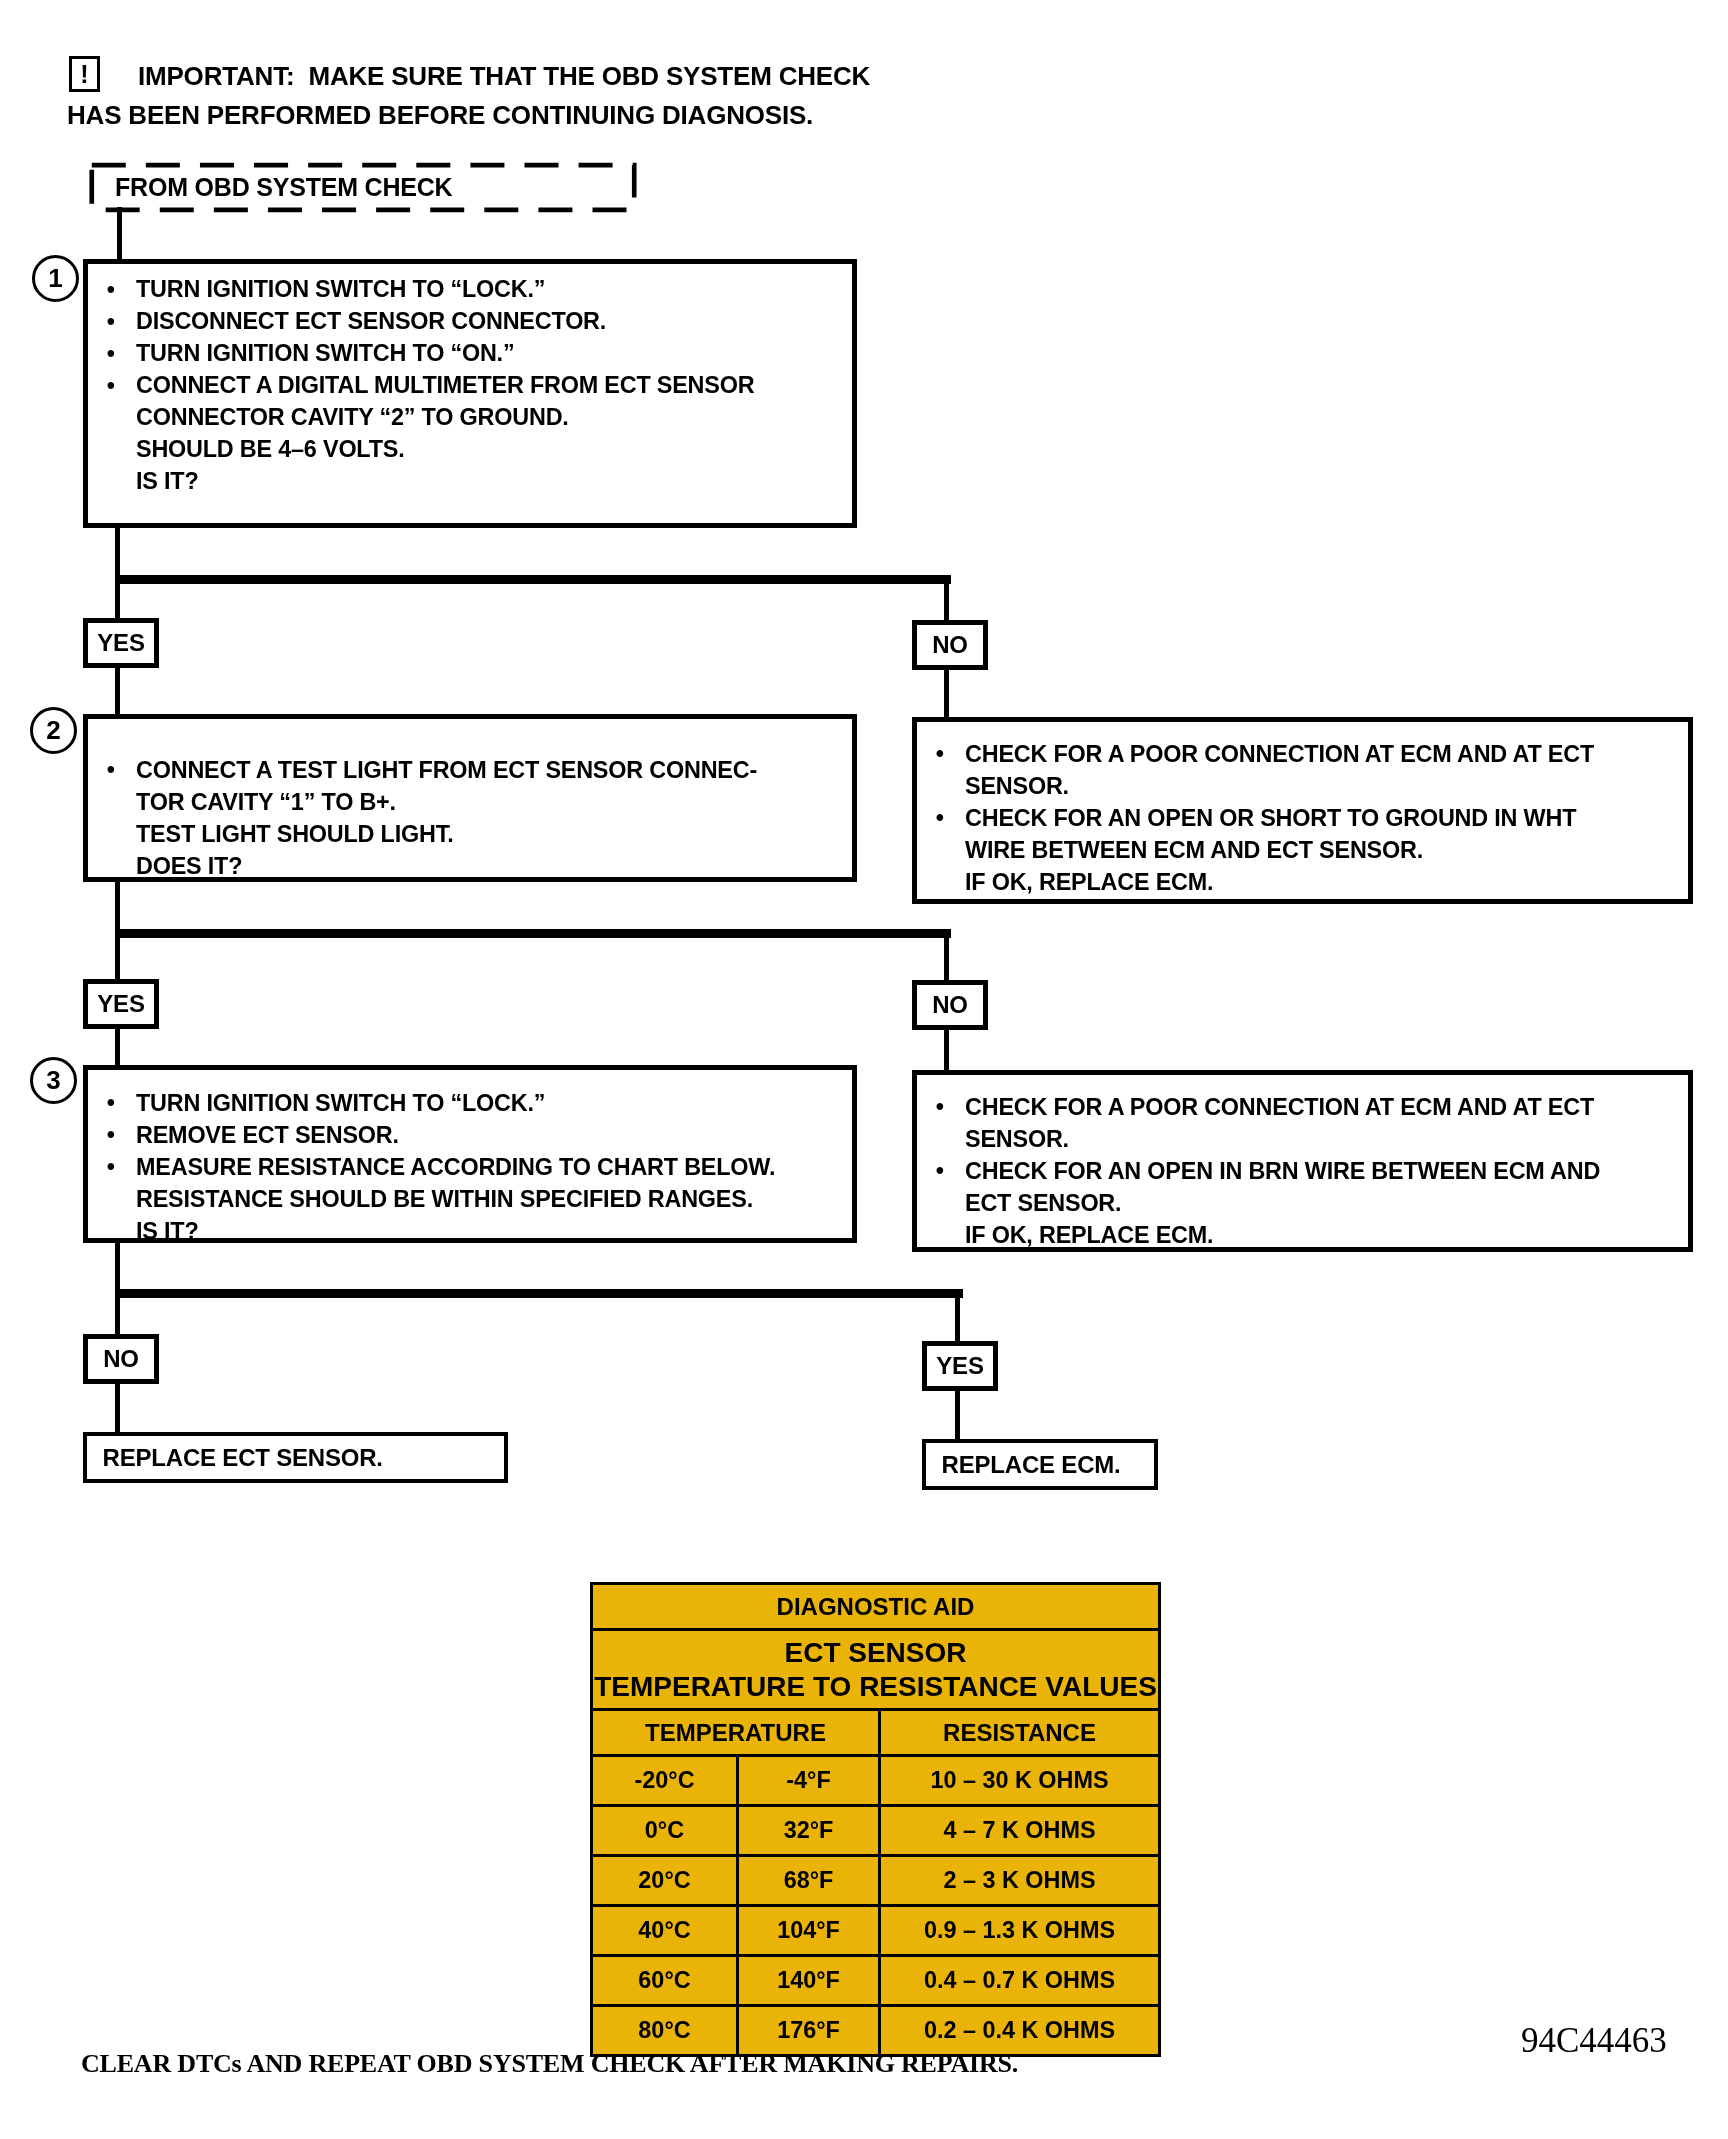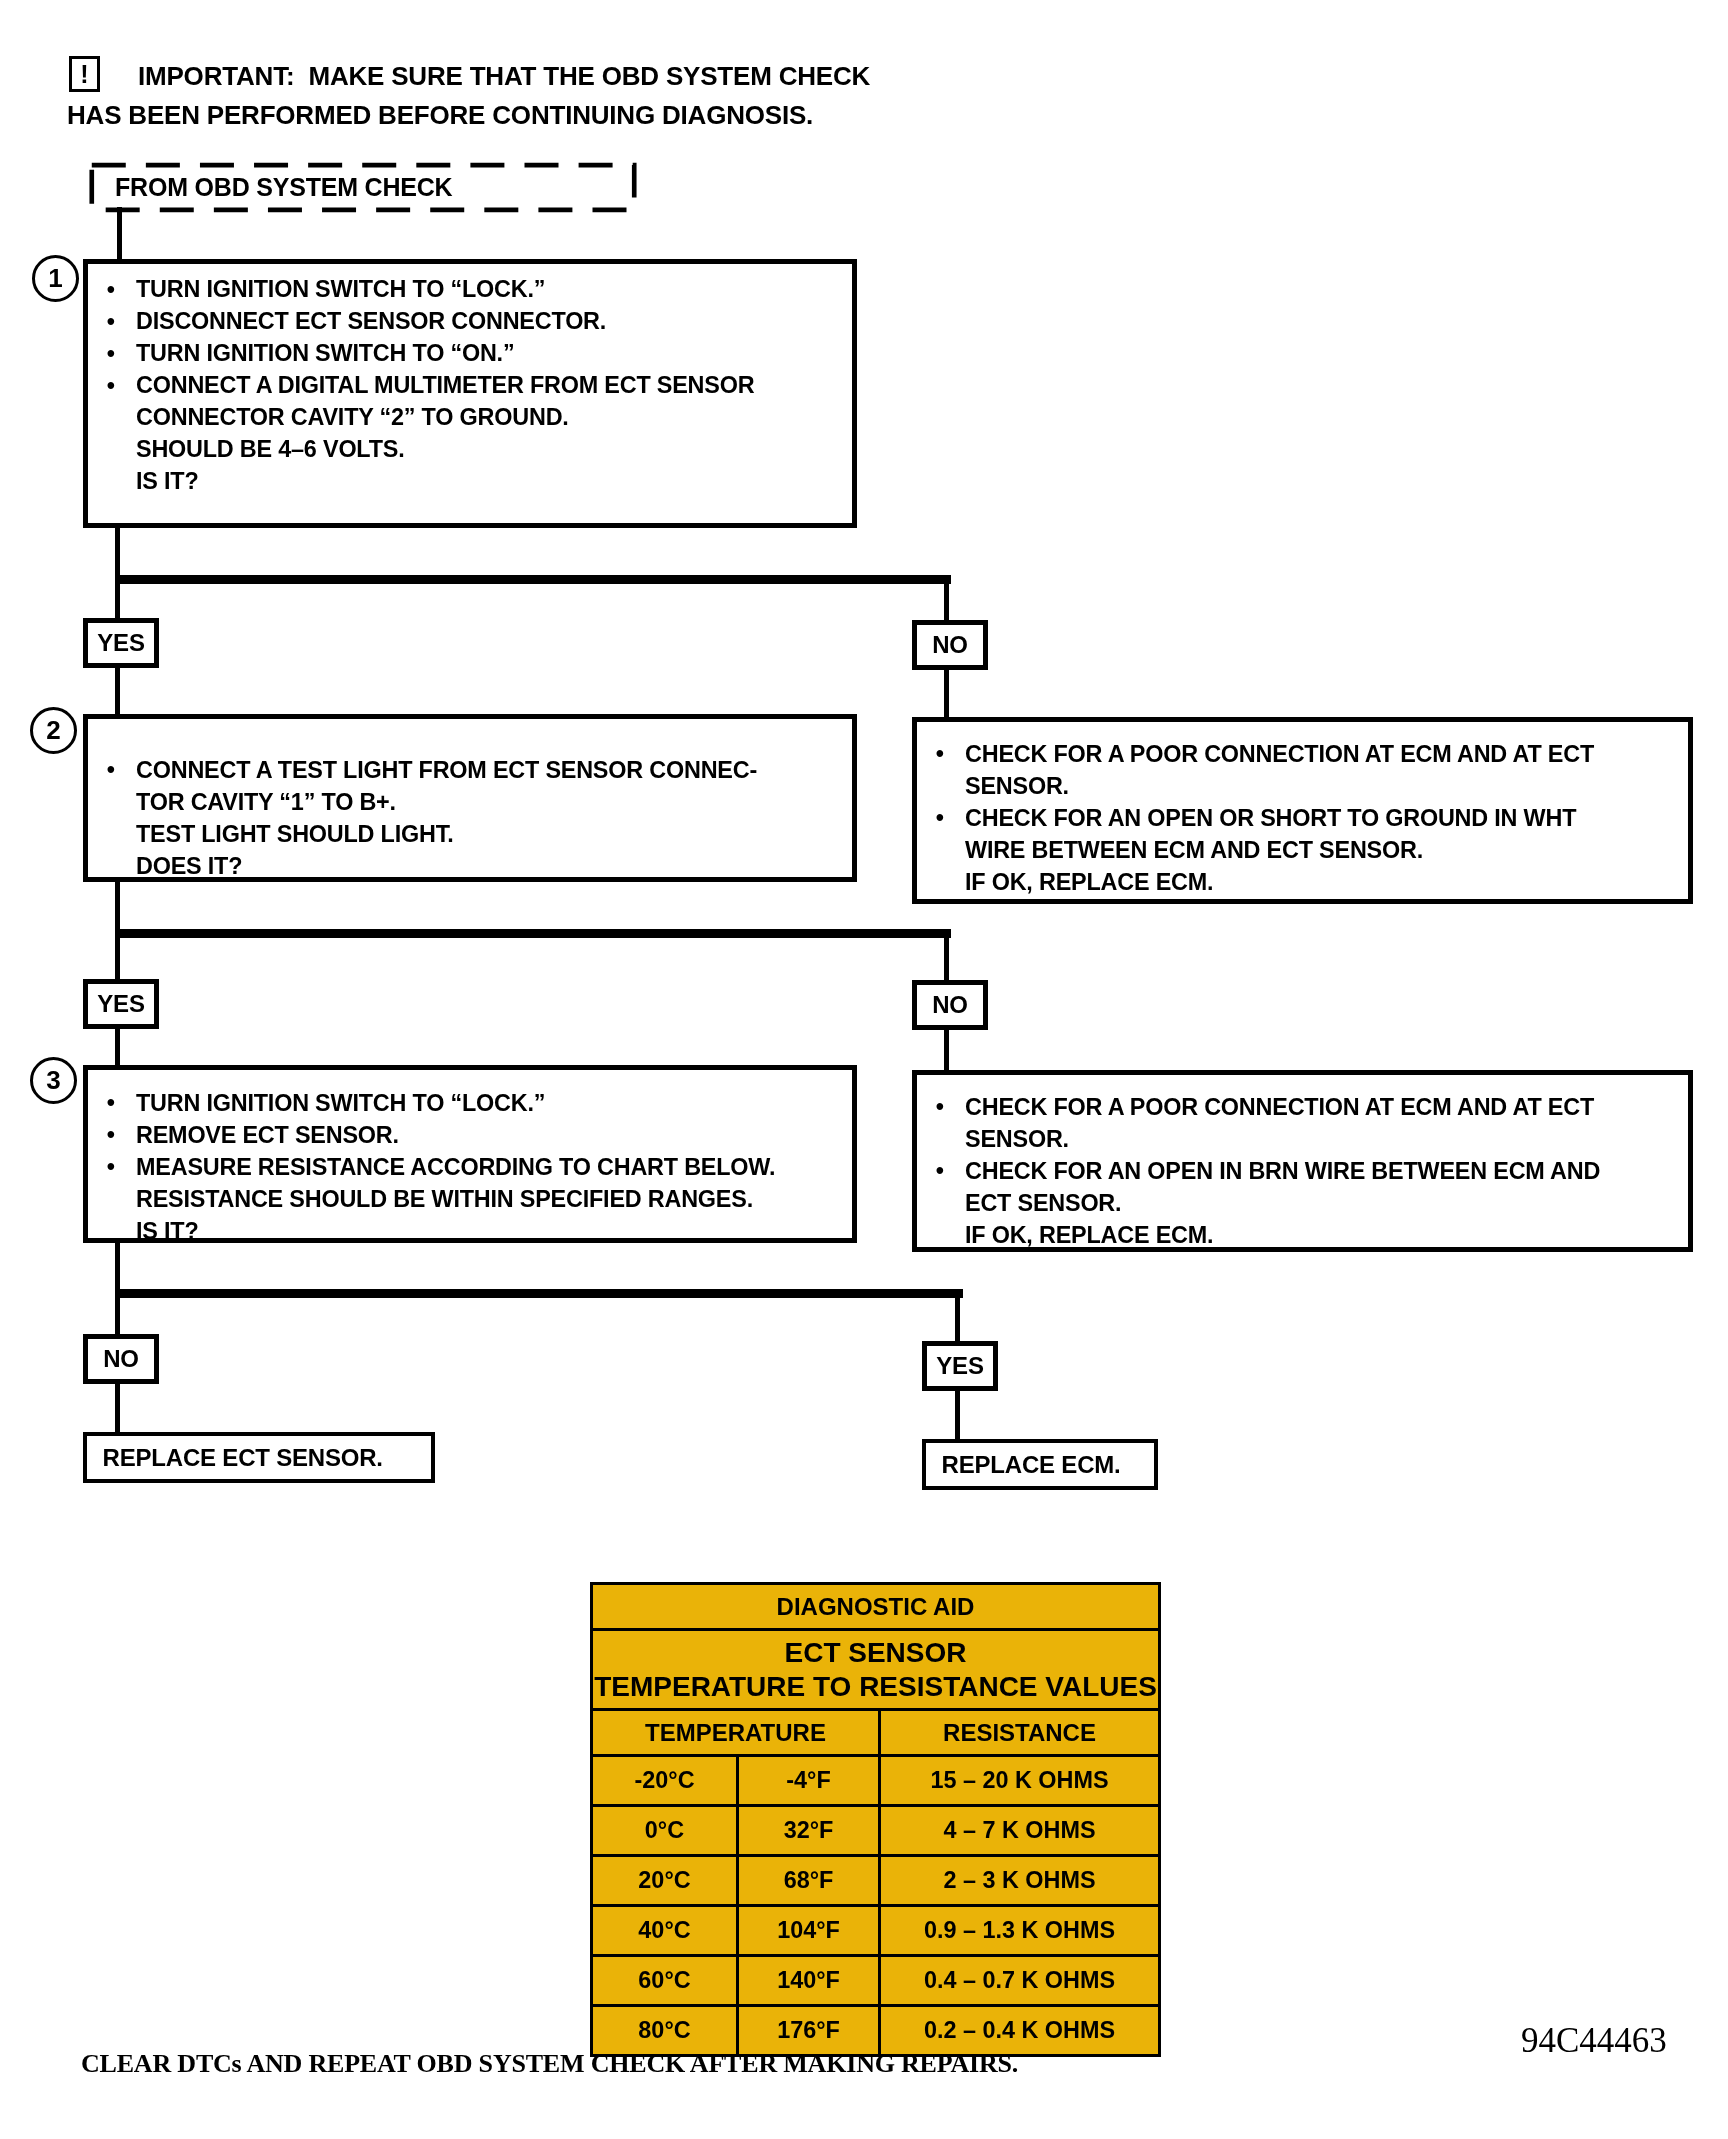--- a/index.html
+++ b/index.html
@@ -125,21 +125,21 @@
     </div>
 
   <div class="vline" style="left:115px;top:1243px;height:91px;"></div>
   <div class="hline" style="left:115px;top:1289px;width:848px;"></div>
   <div class="vline" style="left:955px;top:1298px;height:43px;"></div>
   <div class="tag" style="left:83px;top:1334px;">NO</div>
   <div class="tag" style="left:922px;top:1341px;">YES</div>
   <div class="vline" style="left:115px;top:1384px;height:48px;"></div>
   <div class="vline" style="left:955px;top:1391px;height:48px;"></div>
 
-  <div class="term" style="left:83px;top:1432px;width:352px;height:51px;">REPLACE ECT SENSOR.</div>
+  <div class="term" style="left:83px;top:1432px;width:425px;height:51px;">REPLACE ECT SENSOR.</div>
   <div class="term" style="left:922px;top:1439px;width:236px;height:51px;">REPLACE ECM.</div>
 
   <table class="dtable">
     <colgroup>
       <col style="width:146px;">
         <col style="width:142px;">
         <col style="width:280px;">
     </colgroup>
     <thead>
       <tr>
@@ -153,21 +153,21 @@
       </tr>
       <tr>
         <td class="colhdr" colspan="2">TEMPERATURE</td>
         <td class="colhdr">RESISTANCE</td>
       </tr>
     </thead>
     <tbody>
         <tr>
           <td>-20°C</td>
           <td>-4°F</td>
-          <td>15 – 20 K OHMS</td>
+          <td>10 – 30 K OHMS</td>
         </tr>
         <tr>
           <td>0°C</td>
           <td>32°F</td>
           <td>4 – 7 K OHMS</td>
         </tr>
         <tr>
           <td>20°C</td>
           <td>68°F</td>
           <td>2 – 3 K OHMS</td>

